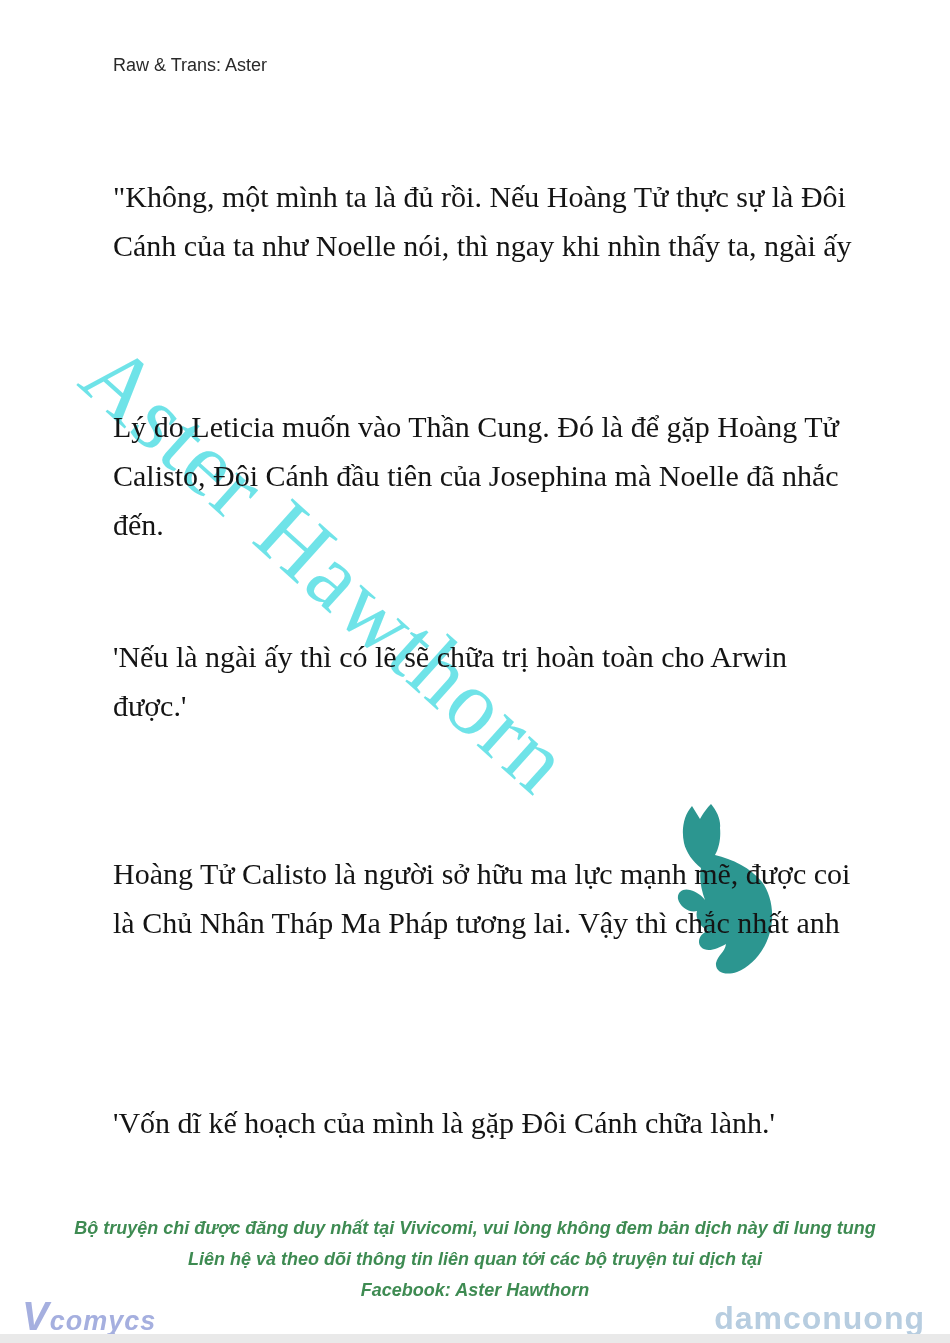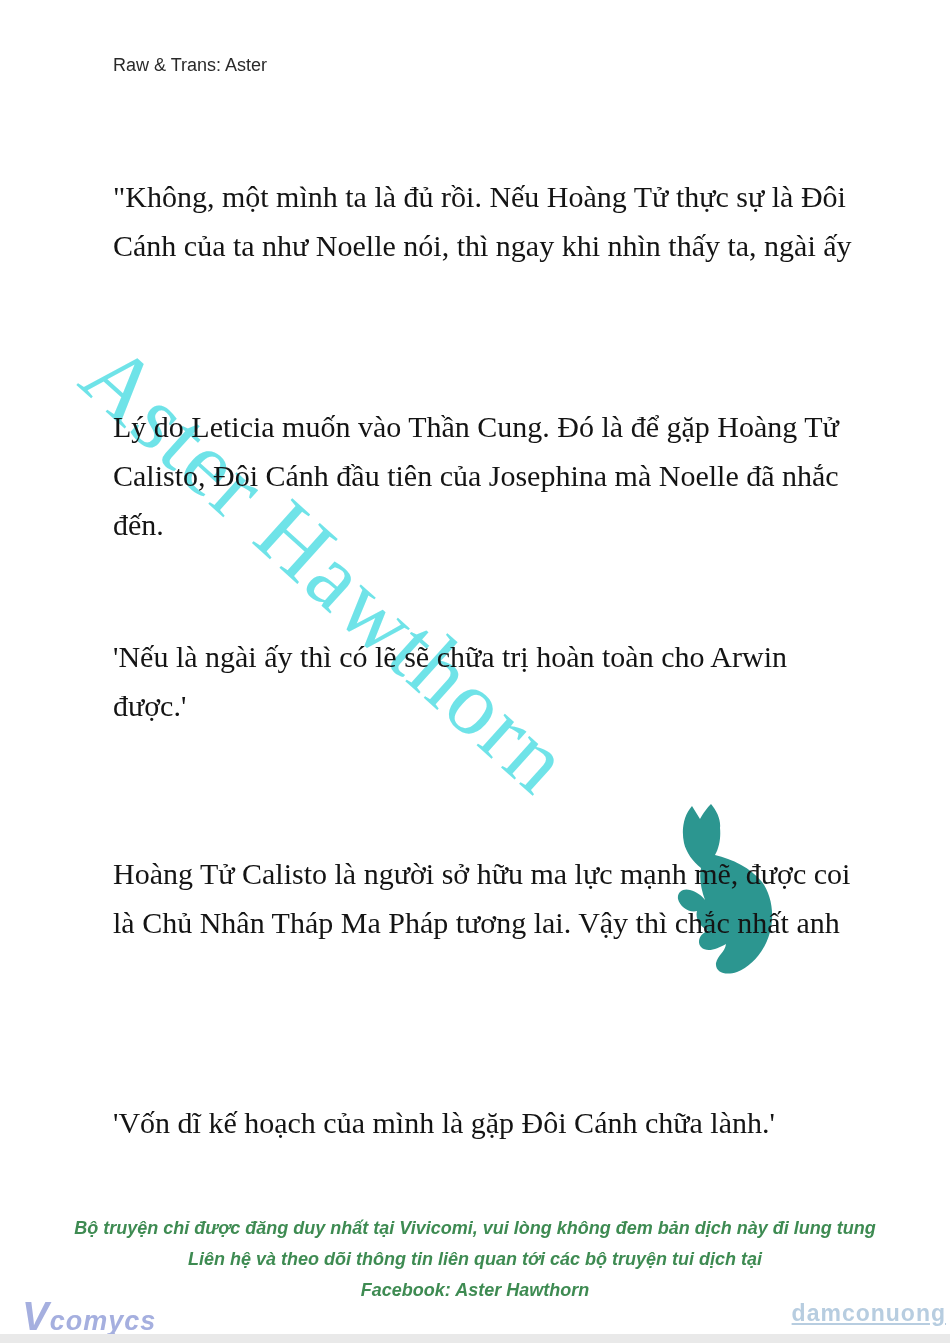--- a/index.html
+++ b/index.html
@@ -31,25 +31,24 @@
   }
   .logo-left{
     position:absolute;left:22px;top:1284px;z-index:3;
     font-family:"Liberation Sans",sans-serif;font-style:italic;font-weight:bold;
     letter-spacing:1px;
   }
   .logo-left .v{font-size:40px;line-height:40px;}
   .logo-left .rest{font-size:27px;}
   .logo-left .swirl{display:block;margin:-6px 0 0 58px;}
   .logo-right{
-    position:absolute;right:4px;top:1300px;z-index:3;
-    font-family:"Liberation Sans",sans-serif;font-weight:bold;font-size:23px;
+    position:absolute;right:25px;top:1300px;z-index:3;
+    font-family:"Liberation Sans",sans-serif;font-weight:bold;font-size:32px;
     letter-spacing:1px;
     text-shadow:0 0 5px rgba(255,255,255,.95),0 0 2px rgba(255,255,255,.9);
-    text-decoration:underline;
   }
 </style>
 </head>
 <body>
 
 <div class="page">
 
   <div class="header">Raw &amp; Trans: Aster</div>
 
   <div class="watermark" style="color:#68e2e7;">Aster Hawthorn</div>

